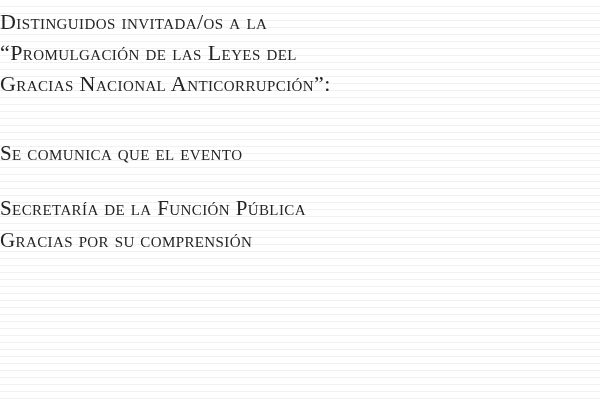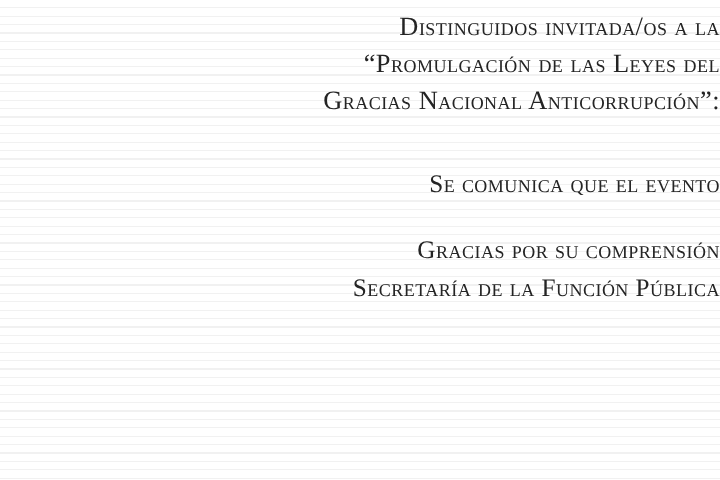--- a/index.html
+++ b/index.html
@@ -38,21 +38,21 @@
     text-align: center;
     color: #2b2b2b;
   }
   .block {
     width: 100%;
     text-align: center;
   }
   .line {
     display: block;
     width: 100%;
-    text-align: right;
+    text-align: left;
     font-variant: small-caps;
     letter-spacing: 0.4px;
     color: #242424;
     white-space: nowrap;
   }
   .block-salutation .line {
     font-size: 22px;
     line-height: 31px;
   }
   .block-body .line {
@@ -81,18 +81,18 @@
 
     <div class="gap-1"></div>
 
     <div class="block block-body">
       <span class="line">Se comunica que el evento</span>
     </div>
 
     <div class="gap-2"></div>
 
     <div class="block block-closing">
+      <span class="line">Secretaría de la Función Pública</span>
       <span class="line">Gracias por su comprensión</span>
-      <span class="line">Secretaría de la Función Pública</span>
     </div>
 
   </div>
 </div>
 
 </body></html>

